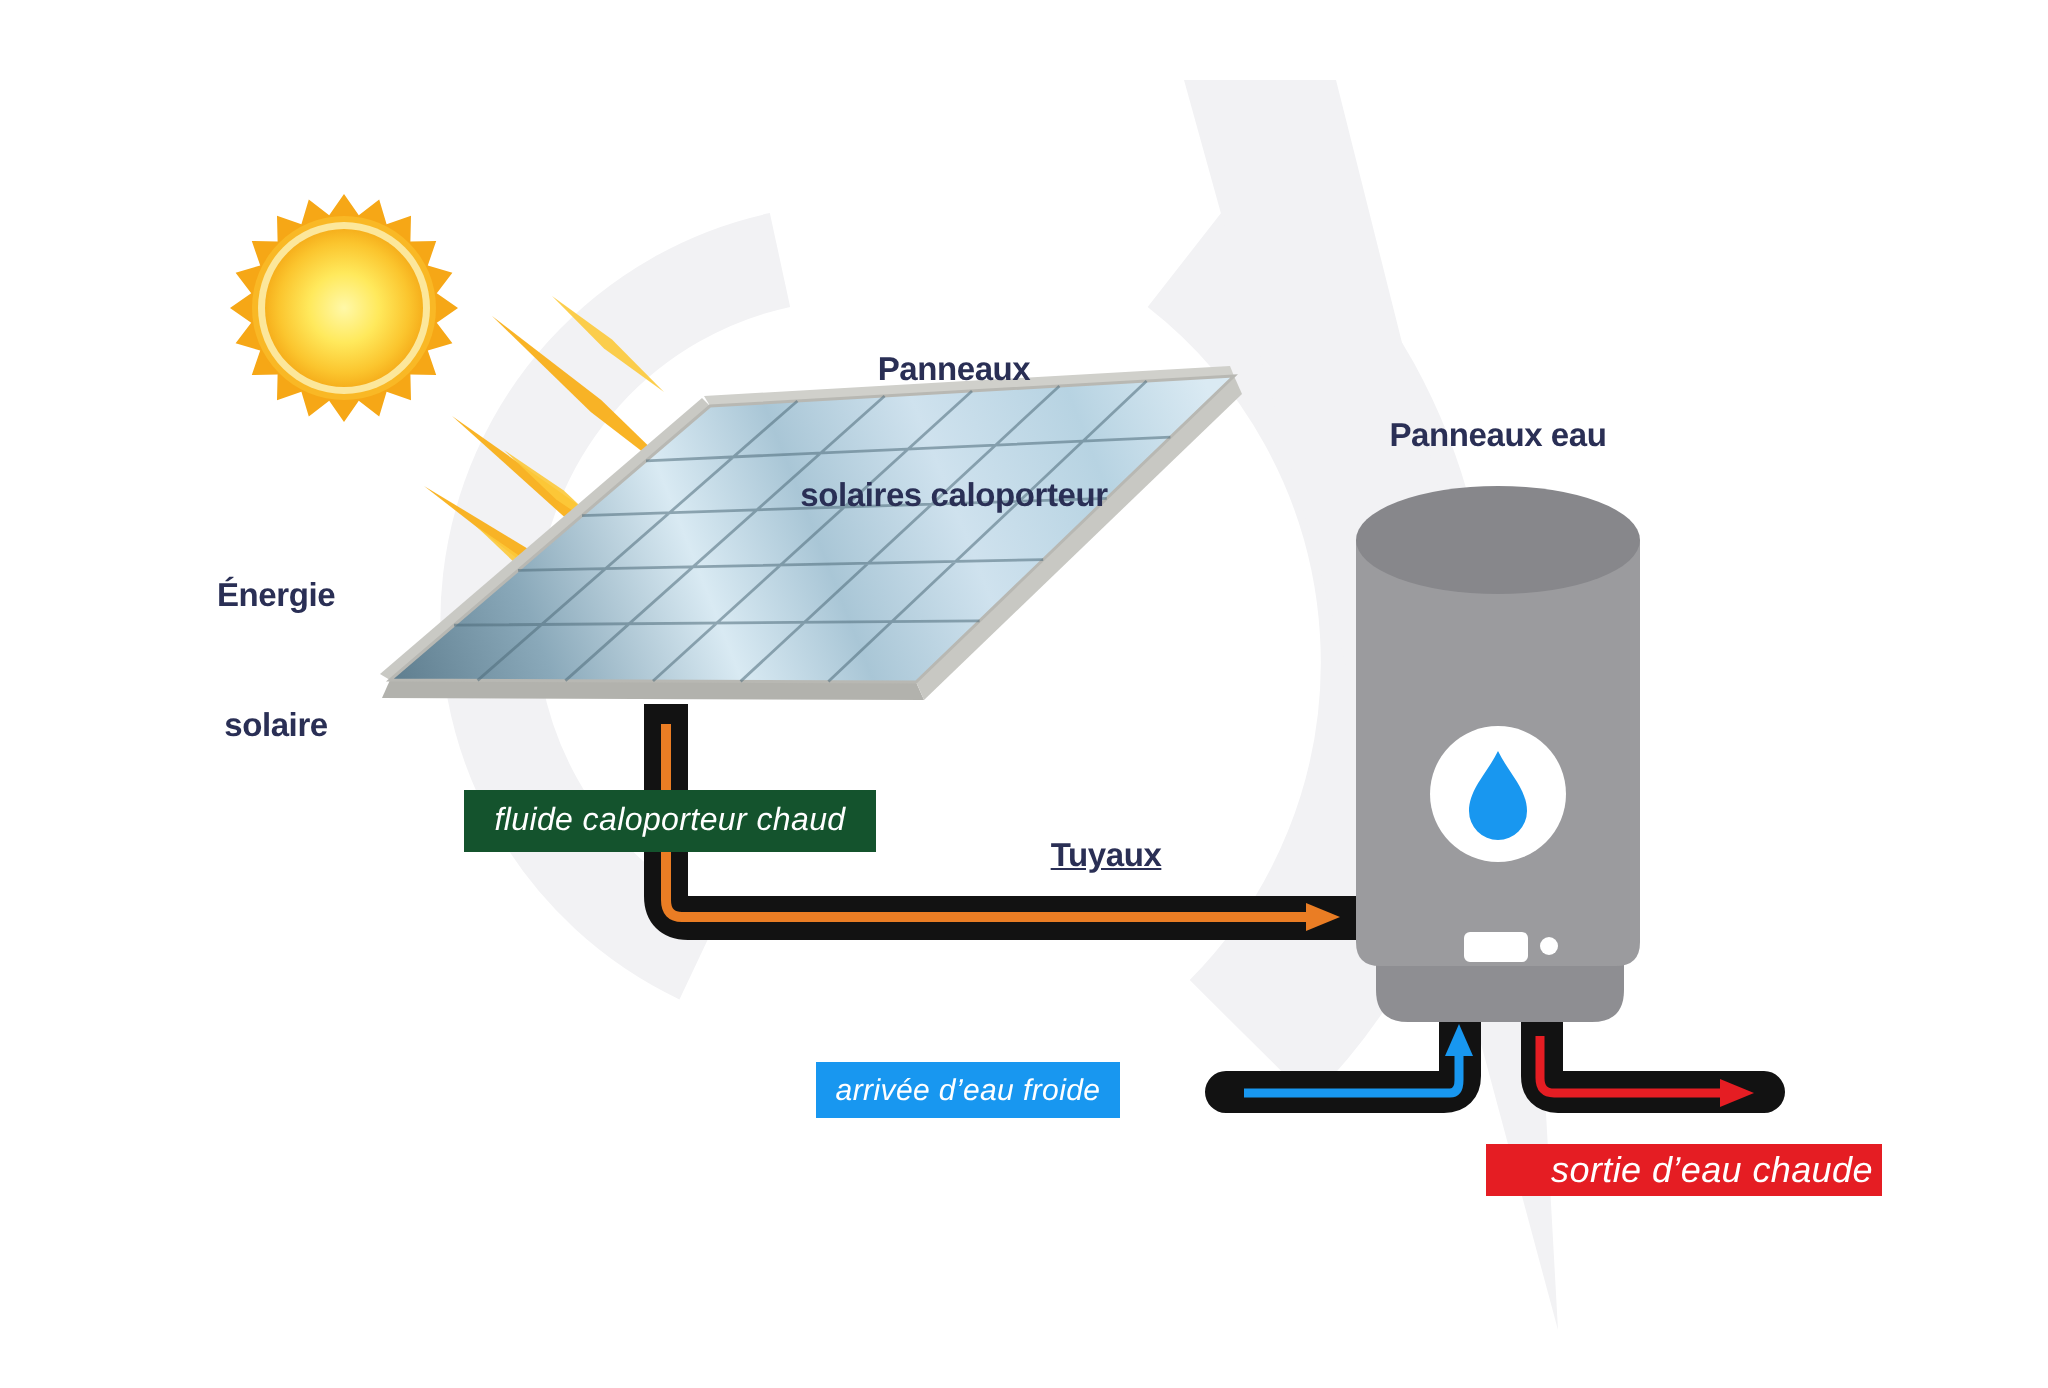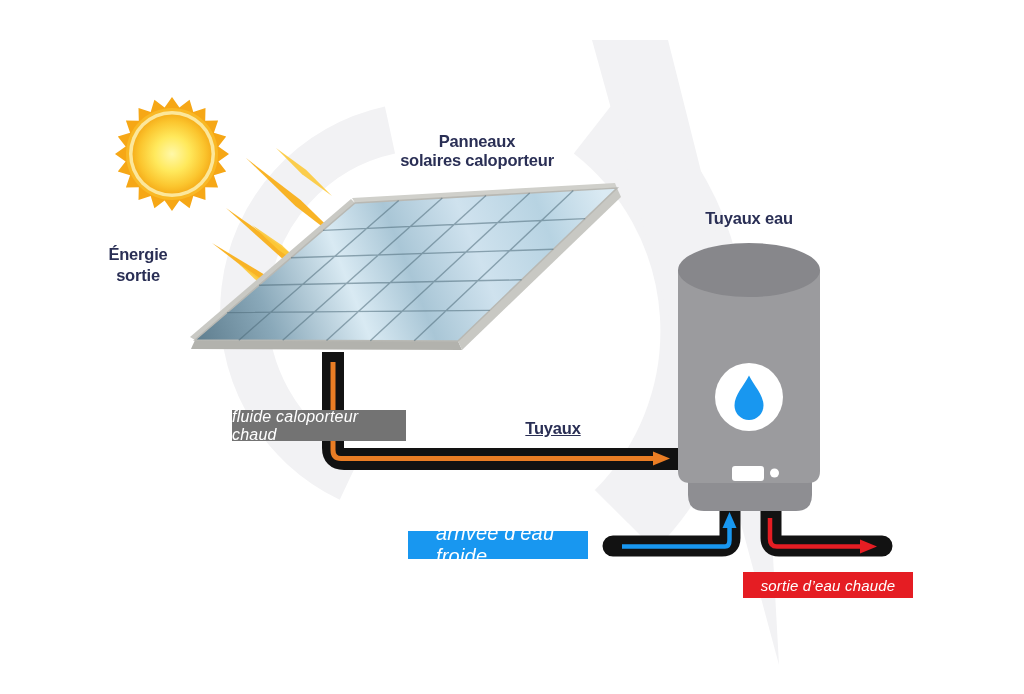--- a/index.html
+++ b/index.html
@@ -1,30 +1,30 @@
 <!DOCTYPE html>
 <html><head>
 <meta charset="utf-8">
 <style>
   html,body{margin:0;padding:0;background:#fff;}
   #stage{position:relative;width:1024px;height:694px;background:#ffffff;overflow:hidden;
          font-family:"Liberation Sans",sans-serif;}
   #scene{position:absolute;left:0;top:0;}
   .navy-label{position:absolute;color:#2a2f55;font-weight:bold;text-align:center;
               font-size:16.5px;line-height:19px;letter-spacing:-0.2px;}
-  .navy-label span{display:block;}
+  .navy-label span{display:block;margin-top:44px;}
   #label-energy{left:90px;top:244px;width:96px;line-height:21px;}
   #label-panels{left:377px;top:132px;width:200px;line-height:18.5px;}
   #label-heater{left:669px;top:209px;width:160px;}
   #label-pipes{left:503px;top:419px;width:100px;text-decoration:underline;}
   .tag{position:absolute;color:#ffffff;font-style:italic;display:flex;
        align-items:center;justify-content:center;letter-spacing:0.2px;}
-  #tag-hot-fluid{background:#737373;left:232px;top:395px;width:174px;height:31px;font-size:16px;margin-top:15px;}
-  #tag-cold-in{background:#1897f0;left:408px;top:531px;width:152px;height:28px;font-size:20px;padding-left:28px;}
-  #tag-hot-out{background:#e51d23;left:743px;top:572px;width:170px;height:26px;font-size:15px;}
+  #tag-hot-fluid{background:#14532d;left:232px;top:395px;width:206px;height:31px;font-size:16px;}
+  #tag-cold-in{background:#1897f0;left:408px;top:531px;width:152px;height:28px;font-size:15px;}
+  #tag-hot-out{background:#e51d23;left:743px;top:572px;width:170px;height:26px;font-size:18px;padding-left:28px;}
 </style>
 </head>
 <body>
 
 <div id="stage">
 
   <svg id="scene" width="1024" height="694" viewBox="0 0 1024 694">
     <defs>
       <radialGradient id="sunGrad" cx="50%" cy="50%" r="55%">
         <stop offset="0%" stop-color="#fff8a8"></stop>
@@ -98,29 +98,29 @@
       <ellipse cx="749" cy="270" rx="71" ry="27" fill="#87878b"></ellipse>
       <circle cx="749" cy="397" r="34" fill="#ffffff"></circle>
       <path d="M 749,375.5 C 754,386 763.5,394.5 763.5,405.5 A 14.5,14.5 0 0 1 734.5,405.5 C 734.5,394.5 744,386 749,375.5 Z" fill="#1897f0"></path>
       <rect x="732" y="466" width="32" height="15" rx="3" fill="#ffffff"></rect>
       <circle cx="774.5" cy="473" r="4.5" fill="#ffffff"></circle>
     </g>
   </svg>
 
   <div class="navy-label" id="label-energy">
     <span>Énergie</span>
-    <span>sortie</span>
+    <span>solaire</span>
   </div>
 
   <div class="navy-label" id="label-panels">
     <span>Panneaux</span>
     <span>solaires caloporteur</span>
   </div>
 
-  <div class="navy-label" id="label-heater">Tuyaux eau</div>
+  <div class="navy-label" id="label-heater">Panneaux eau</div>
 
   <div class="navy-label" id="label-pipes">Tuyaux</div>
 
   <div class="tag" id="tag-hot-fluid">fluide caloporteur chaud</div>
 
   <div class="tag" id="tag-cold-in">arrivée d’eau froide</div>
 
   <div class="tag" id="tag-hot-out">sortie d’eau chaude</div>
 
 </div>

